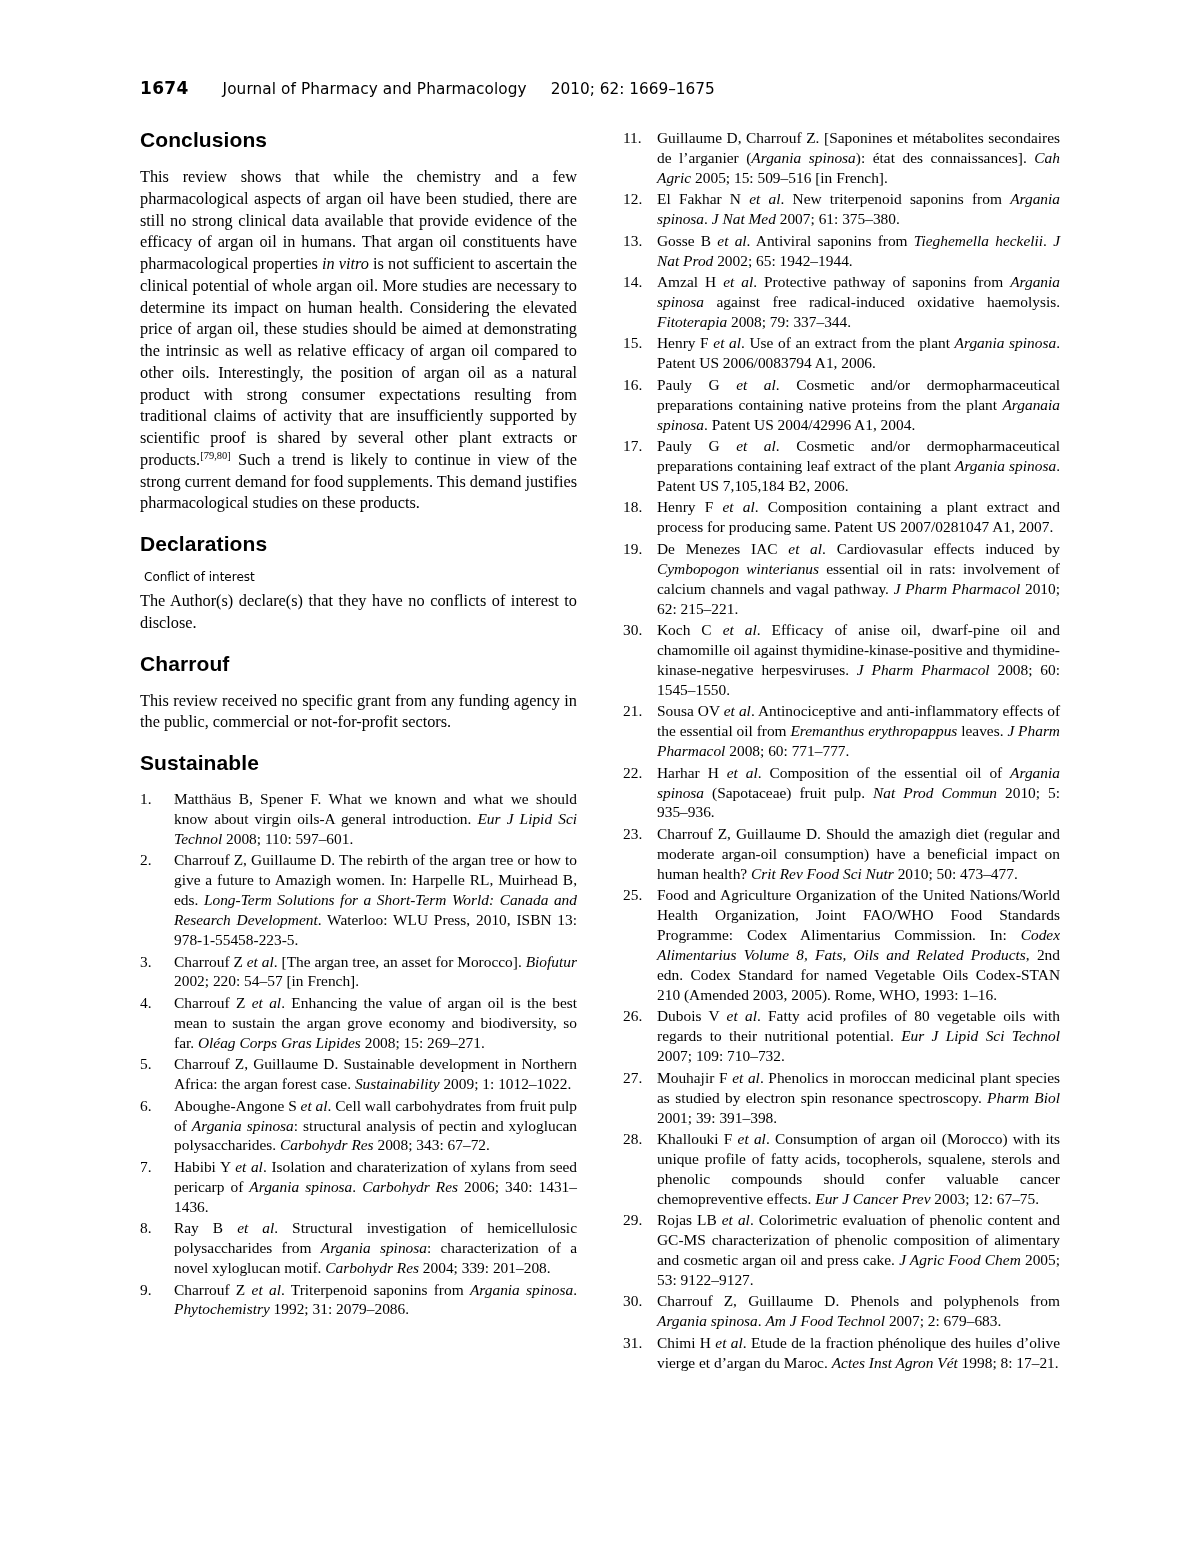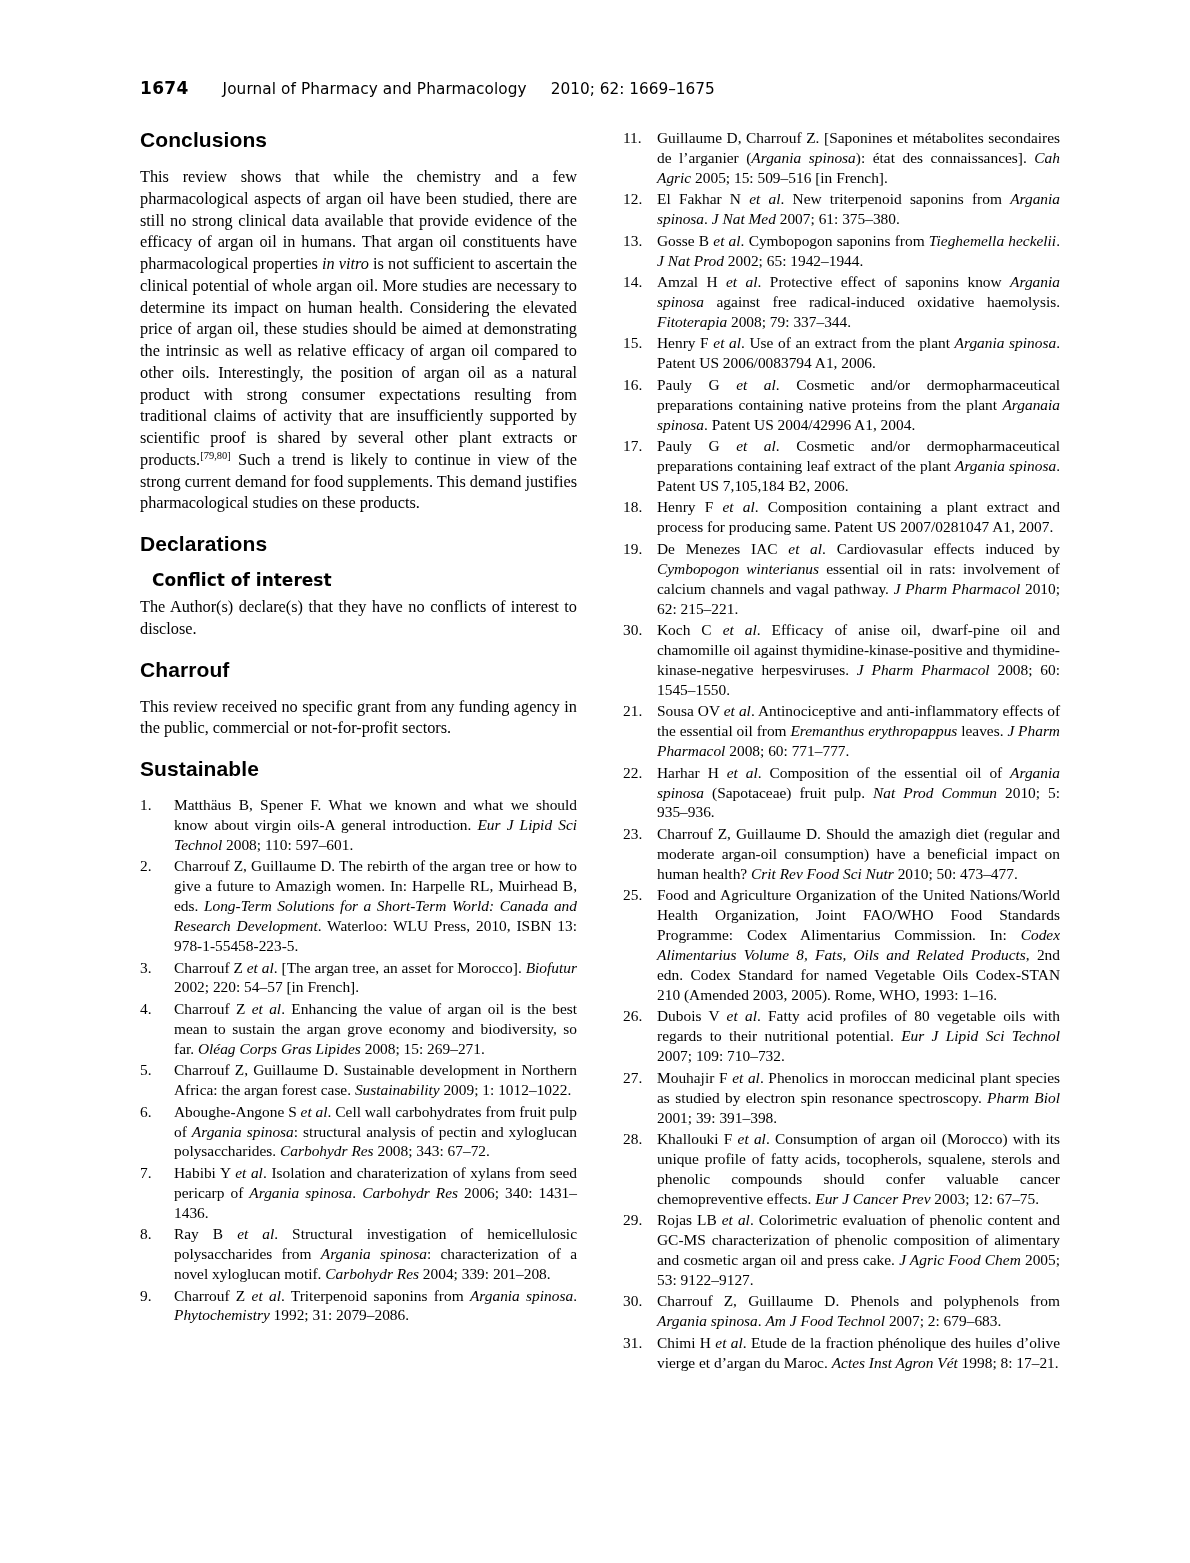--- a/index.html
+++ b/index.html
@@ -63,23 +63,23 @@
 
   h2.sec {
     font-family: Liberation Sans, sans-serif;
     font-weight: bold;
     font-size: 21px;
     margin: 0 0 14px 0;
     letter-spacing: 0.1px;
   }
   h3.subsec {
     font-family: "DejaVu Sans", sans-serif;
-    font-weight: bold;
-    font-size: 17px;
-    margin: 0 0 6px 12px;
+    font-weight: normal;
+    font-size: 12px;
+    margin: 0 0 6px 4px;
   }
   p.body {
     font-size: 16.3px;
     line-height: 1.335;
     text-align: justify;
     margin: 0 0 18px 0;
     hyphens: auto;
   }
 
   i { font-style: italic; }
@@ -151,22 +151,22 @@
           <li><span class="num">8.</span><span><span>Ray B </span><i>et al</i><span>. Structural investigation of hemicellulosic polysaccharides from </span><i>Argania spinosa</i><span>: characterization of a novel xyloglucan motif. </span><i>Carbohydr Res</i><span> 2004; 339: 201–208.</span></span></li>
           <li><span class="num">9.</span><span><span>Charrouf Z </span><i>et al</i><span>. Triterpenoid saponins from </span><i>Argania spinosa</i><span>. </span><i>Phytochemistry</i><span> 1992; 31: 2079–2086.</span></span></li>
         </ol>
 
     </div>
 
     <div class="col right-col">
       <ol class="refs" id="refs-right">
           <li><span class="num">11.</span><span><span>Guillaume D, Charrouf Z. [Saponines et métabolites secondaires de l’arganier (</span><i>Argania spinosa</i><span>): état des connaissances]. </span><i>Cah Agric</i><span> 2005; 15: 509–516 [in French].</span></span></li>
           <li><span class="num">12.</span><span><span>El Fakhar N </span><i>et al</i><span>. New triterpenoid saponins from </span><i>Argania spinosa</i><span>. </span><i>J Nat Med</i><span> 2007; 61: 375–380.</span></span></li>
-          <li><span class="num">13.</span><span><span>Gosse B </span><i>et al</i><span>. Cymbopogon saponins from </span><i>Tieghemella heckelii</i><span>. </span><i>J Nat Prod</i><span> 2002; 65: 1942–1944.</span></span></li>
-          <li><span class="num">14.</span><span><span>Amzal H </span><i>et al</i><span>. Protective effect of saponins know </span><i>Argania spinosa</i><span> against free radical-induced oxidative haemolysis. </span><i>Fitoterapia</i><span> 2008; 79: 337–344.</span></span></li>
+          <li><span class="num">13.</span><span><span>Gosse B </span><i>et al</i><span>. Antiviral saponins from </span><i>Tieghemella heckelii</i><span>. </span><i>J Nat Prod</i><span> 2002; 65: 1942–1944.</span></span></li>
+          <li><span class="num">14.</span><span><span>Amzal H </span><i>et al</i><span>. Protective pathway of saponins from </span><i>Argania spinosa</i><span> against free radical-induced oxidative haemolysis. </span><i>Fitoterapia</i><span> 2008; 79: 337–344.</span></span></li>
           <li><span class="num">15.</span><span><span>Henry F </span><i>et al</i><span>. Use of an extract from the plant </span><i>Argania spinosa</i><span>. Patent US 2006/0083794 A1, 2006.</span></span></li>
           <li><span class="num">16.</span><span><span>Pauly G </span><i>et al</i><span>. Cosmetic and/or dermopharmaceutical preparations containing native proteins from the plant </span><i>Arganaia spinosa</i><span>. Patent US 2004/42996 A1, 2004.</span></span></li>
           <li><span class="num">17.</span><span><span>Pauly G </span><i>et al</i><span>. Cosmetic and/or dermopharmaceutical preparations containing leaf extract of the plant </span><i>Argania spinosa</i><span>. Patent US 7,105,184 B2, 2006.</span></span></li>
           <li><span class="num">18.</span><span><span>Henry F </span><i>et al</i><span>. Composition containing a plant extract and process for producing same. Patent US 2007/0281047 A1, 2007.</span></span></li>
           <li><span class="num">19.</span><span><span>De Menezes IAC </span><i>et al</i><span>. Cardiovasular effects induced by </span><i>Cymbopogon winterianus</i><span> essential oil in rats: involvement of calcium channels and vagal pathway. </span><i>J Pharm Pharmacol</i><span> 2010; 62: 215–221.</span></span></li>
           <li><span class="num">30.</span><span><span>Koch C </span><i>et al</i><span>. Efficacy of anise oil, dwarf-pine oil and chamomille oil against thymidine-kinase-positive and thymidine-kinase-negative herpesviruses. </span><i>J Pharm Pharmacol</i><span> 2008; 60: 1545–1550.</span></span></li>
           <li><span class="num">21.</span><span><span>Sousa OV </span><i>et al</i><span>. Antinociceptive and anti-inflammatory effects of the essential oil from </span><i>Eremanthus erythropappus</i><span> leaves. </span><i>J Pharm Pharmacol</i><span> 2008; 60: 771–777.</span></span></li>
           <li><span class="num">22.</span><span><span>Harhar H </span><i>et al</i><span>. Composition of the essential oil of </span><i>Argania spinosa</i><span> (Sapotaceae) fruit pulp. </span><i>Nat Prod Commun</i><span> 2010; 5: 935–936.</span></span></li>
           <li><span class="num">23.</span><span><span>Charrouf Z, Guillaume D. Should the amazigh diet (regular and moderate argan-oil consumption) have a beneficial impact on human health? </span><i>Crit Rev Food Sci Nutr</i><span> 2010; 50: 473–477.</span></span></li>
           <li><span class="num">25.</span><span><span>Food and Agriculture Organization of the United Nations/World Health Organization, Joint FAO/WHO Food Standards Programme: Codex Alimentarius Commission. In: </span><i>Codex Alimentarius Volume 8, Fats, Oils and Related Products</i><span>, 2nd edn. Codex Standard for named Vegetable Oils Codex-STAN 210 (Amended 2003, 2005). Rome, WHO, 1993: 1–16.</span></span></li>

